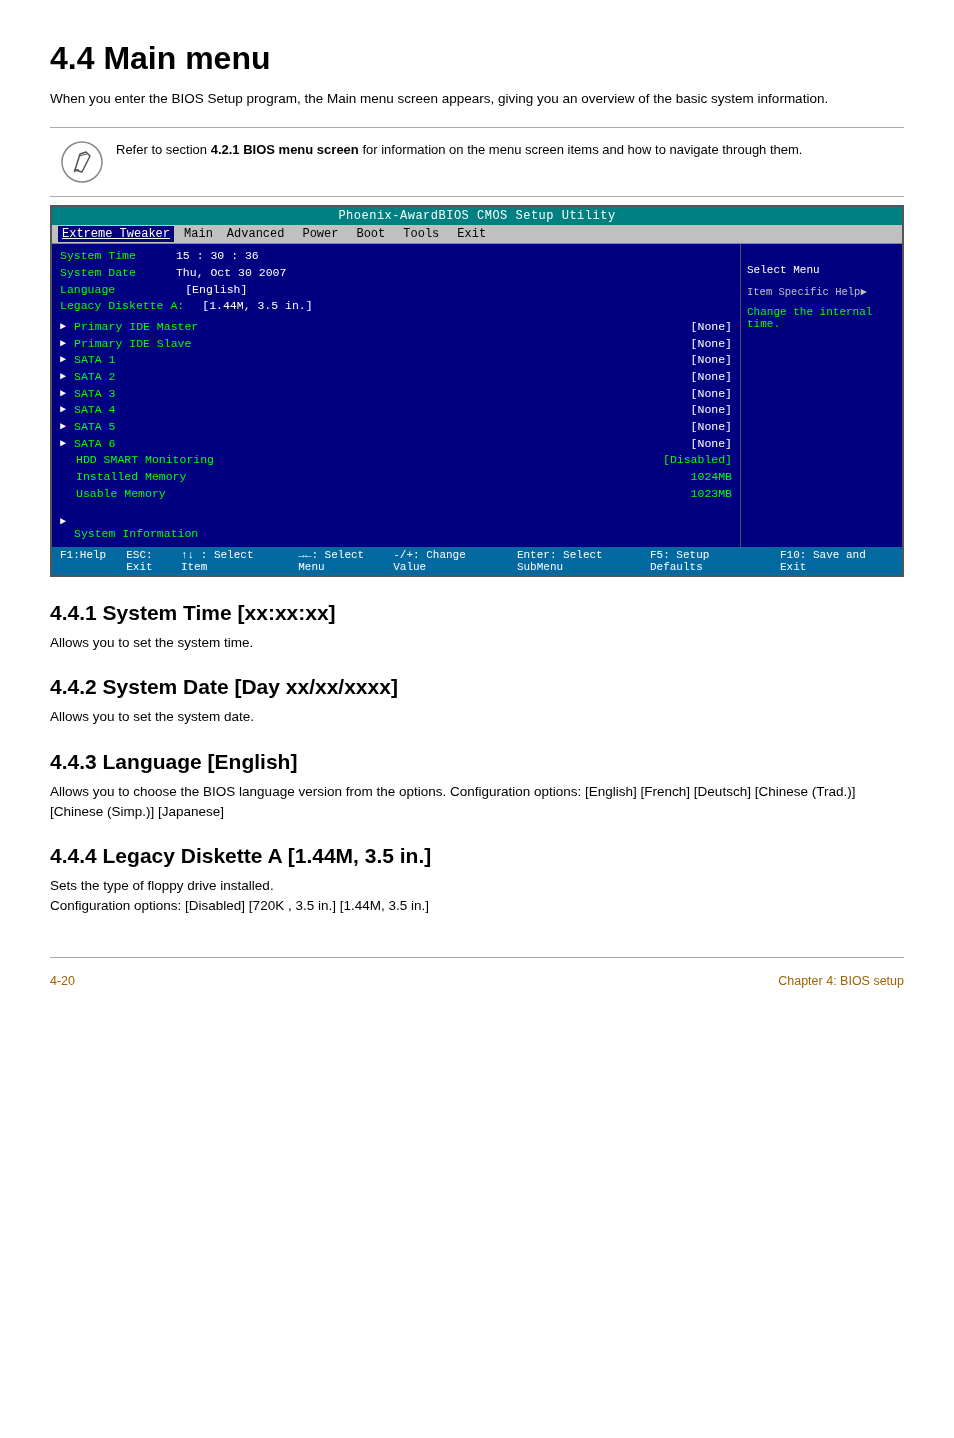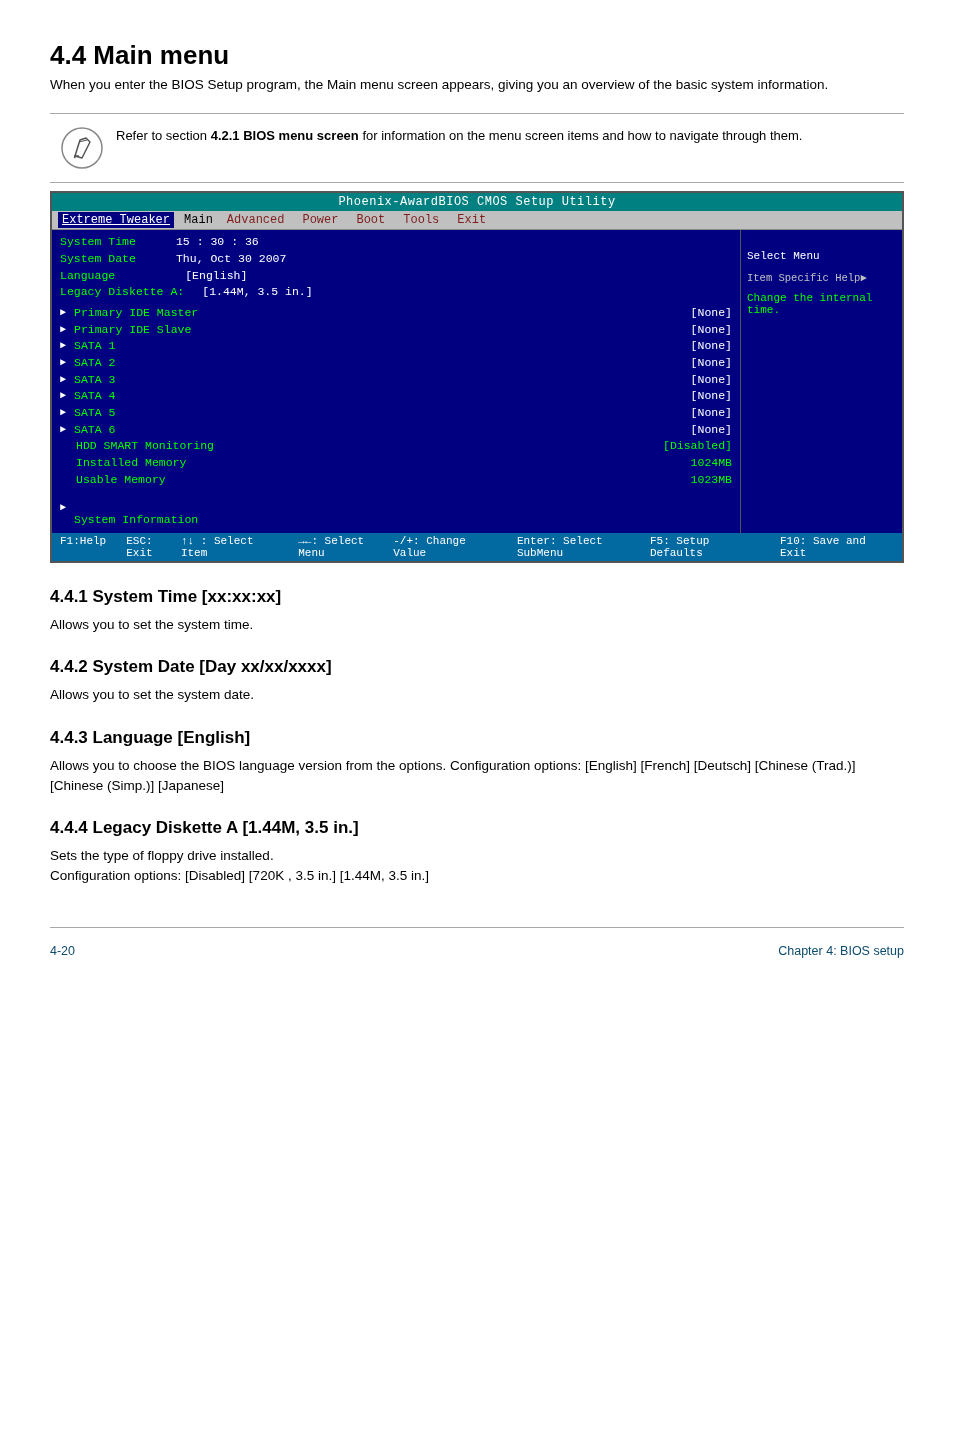--- a/index.html
+++ b/index.html
@@ -8,23 +8,23 @@
       background: #fff;
       color: #000;
       font-size: 14px;
       padding: 40px 50px 40px 50px;
       width: 954px;
       min-height: 1438px;
     }
 
     
     .page-title {
-      font-size: 26px;
+      font-size: 32px;
       font-weight: bold;
-      margin-bottom: 4px;
+      margin-bottom: 12px;
     }
 
     .intro-text {
       font-size: 13.5px;
       margin-bottom: 18px;
       line-height: 1.5;
     }
 
     
     .note-box {
@@ -77,21 +77,21 @@
       display: flex;
       align-items: center;
       padding: 1px 6px;
       gap: 10px;
       font-family: 'Courier New', Courier, monospace;
       font-size: 12px;
       border-bottom: 1px solid #888;
     }
     .bios-menu-bar .menu-item {
       padding: 1px 4px;
-      color: #7f1d1d;
+      color: #000000;
       cursor: pointer;
     }
     .bios-menu-bar .menu-item.active {
       background: #000080;
       color: #ffffff;
       text-decoration: underline;
     }
     .bios-menu-bar .menu-label {
       color: #000;
       font-weight: normal;
@@ -161,41 +161,41 @@
       display: flex;
       justify-content: space-between;
     }
     .bios-footer-left, .bios-footer-right {
       display: flex;
       gap: 20px;
     }
 
     
     .section-header {
-      font-size: 17px;
+      font-size: 21px;
       font-weight: bold;
       margin: 22px 0 8px 0;
       border-bottom: none;
     }
 
     .section-body {
       font-size: 13.5px;
       line-height: 1.5;
       margin-bottom: 6px;
     }
 
     
     .page-footer {
       display: flex;
       justify-content: space-between;
       border-top: 1px solid #aaa;
       margin-top: 40px;
       padding-top: 16px;
       font-size: 12.5px;
-      color: #0c4a6e;
+      color: #a16207;
     }
 
     .right-help-title {
       color: #ffffff;
       margin-bottom: 2px;
     }
     .right-help-subtitle {
       color: #c0c0c0;
       font-size: 10.5px;
     }

